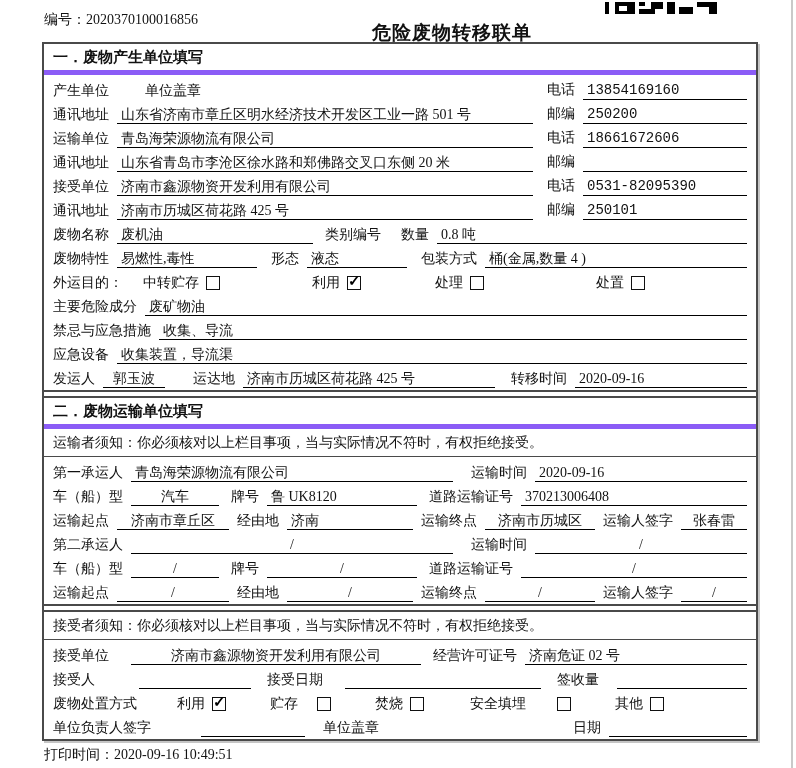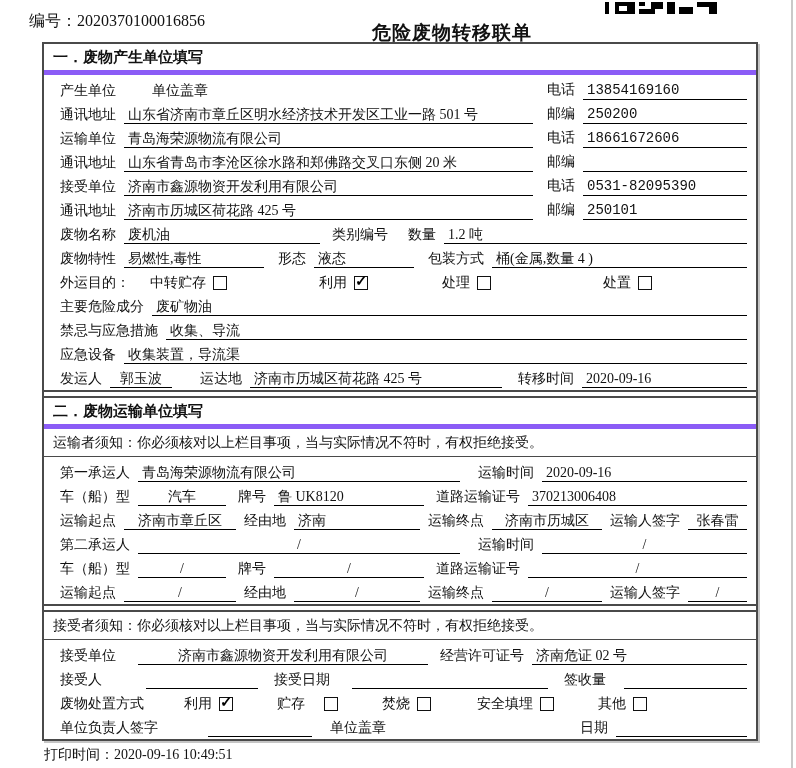--- a/index.html
+++ b/index.html
@@ -3,32 +3,32 @@
 <meta charset="utf-8">
 <style>
   html,body{margin:0;padding:0;}
   body{
     width:796px;height:768px;background:#ffffff;position:relative;overflow:hidden;
     font-family:"Liberation Serif","DejaVu Serif",serif;color:#111;
   }
   .page-edge{position:absolute;right:3px;top:0;height:768px;width:2px;background:#c9c9c9;}
   
   .hdr{position:relative;height:42px;}
-  .doc-no{position:absolute;left:29px;top:11px;font-size:16px;white-space:nowrap;}
+  .doc-no{position:absolute;left:44px;top:11px;font-size:14px;white-space:nowrap;}
   .doc-title{position:absolute;left:calc(50% + 38px);top:4px;transform:translateX(-50%);
     font-family:"Liberation Sans","DejaVu Sans",sans-serif;font-weight:bold;
     font-size:19px;letter-spacing:1px;white-space:nowrap;margin:16px;}
   .qr{position:absolute;left:605px;top:0;width:118px;height:12px;}
   
   .form-box{margin-left:42px;width:712px;border:2px solid #4a4a4a;box-shadow:2px 2px 0 rgba(150,150,150,.55);background:#fff;}
   .sec-header{height:26px;line-height:26px;padding-left:9px;border-bottom:5px solid #8b5cf6;
     font-family:"Liberation Sans","DejaVu Sans",sans-serif;font-weight:bold;font-size:15px;}
   .divider{height:4px;border-top:2px solid #4a4a4a;border-bottom:2px solid #4a4a4a;}
   .notice{height:27px;line-height:27px;padding-left:9px;border-bottom:1px solid #4a4a4a;font-size:14px;white-space:nowrap;}
-  .sec-body{padding:1px 9px 2px 16px;}
+  .sec-body{padding:1px 9px 2px 9px;}
   .r{height:24px;display:flex;align-items:flex-end;font-size:14px;}
   .lbl{height:19px;line-height:19px;white-space:nowrap;margin-right:8px;flex:none;}
   .uv{height:19px;line-height:19px;border-bottom:1px solid #000;box-sizing:border-box;
       padding:0 4px;white-space:nowrap;overflow:hidden;flex:none;}
   .uv.grow{flex:1 1 auto;margin-right:14px;}
   .uv.fill{flex:1 1 auto;margin-right:0;}
   .uv.c{text-align:center;}
   .right{width:200px;flex:none;display:flex;align-items:flex-end;margin-left:auto;font-family:Liberation Mono, monospace;}
   .right .uv{flex:1 1 auto;}
   .opt{display:flex;align-items:flex-end;flex:none;}
@@ -119,21 +119,21 @@
         <span class="lbl">邮编</span>
         <span class="uv">250101</span>
       </span>
     </div>
 
     <div class="r">
       <span class="lbl">废物名称</span>
       <span class="uv" style="width:196px;">废机油</span>
       <span class="lbl" style="margin-left:12px;">类别编号</span>
       <span class="lbl" style="margin-left:12px;">数量</span>
-      <span class="uv fill">1.2 吨</span>
+      <span class="uv fill">0.8 吨</span>
     </div>
 
     <div class="r">
       <span class="lbl">废物特性</span>
       <span class="uv" style="width:140px;">易燃性,毒性</span>
       <span class="lbl" style="margin-left:14px;">形态</span>
       <span class="uv" style="width:100px;">液态</span>
       <span class="lbl" style="margin-left:14px;">包装方式</span>
       <span class="uv fill">桶(金属,数量 4 )</span>
     </div>
@@ -274,21 +274,21 @@
         <span class="cb checked"></span>
       </span>
       <span class="opt" style="margin-left:44px;">
         <span class="lbl" style="margin-right:12px;">贮存</span>
         <span class="cb"></span>
       </span>
       <span class="opt" style="margin-left:44px;">
         <span class="lbl" style="margin-right:0;">焚烧</span>
         <span class="cb"></span>
       </span>
-      <span class="opt" style="margin-left:46px;">
+      <span class="opt" style="margin-left:46px;gap:24px;">
         <span class="lbl" style="margin-right:0;">安全填埋</span>
         <span class="cb"></span>
       </span>
       <span class="opt" style="margin-left:44px;">
         <span class="lbl" style="margin-right:0;">其他</span>
         <span class="cb"></span>
       </span>
     </div>
 
     <div class="r">

